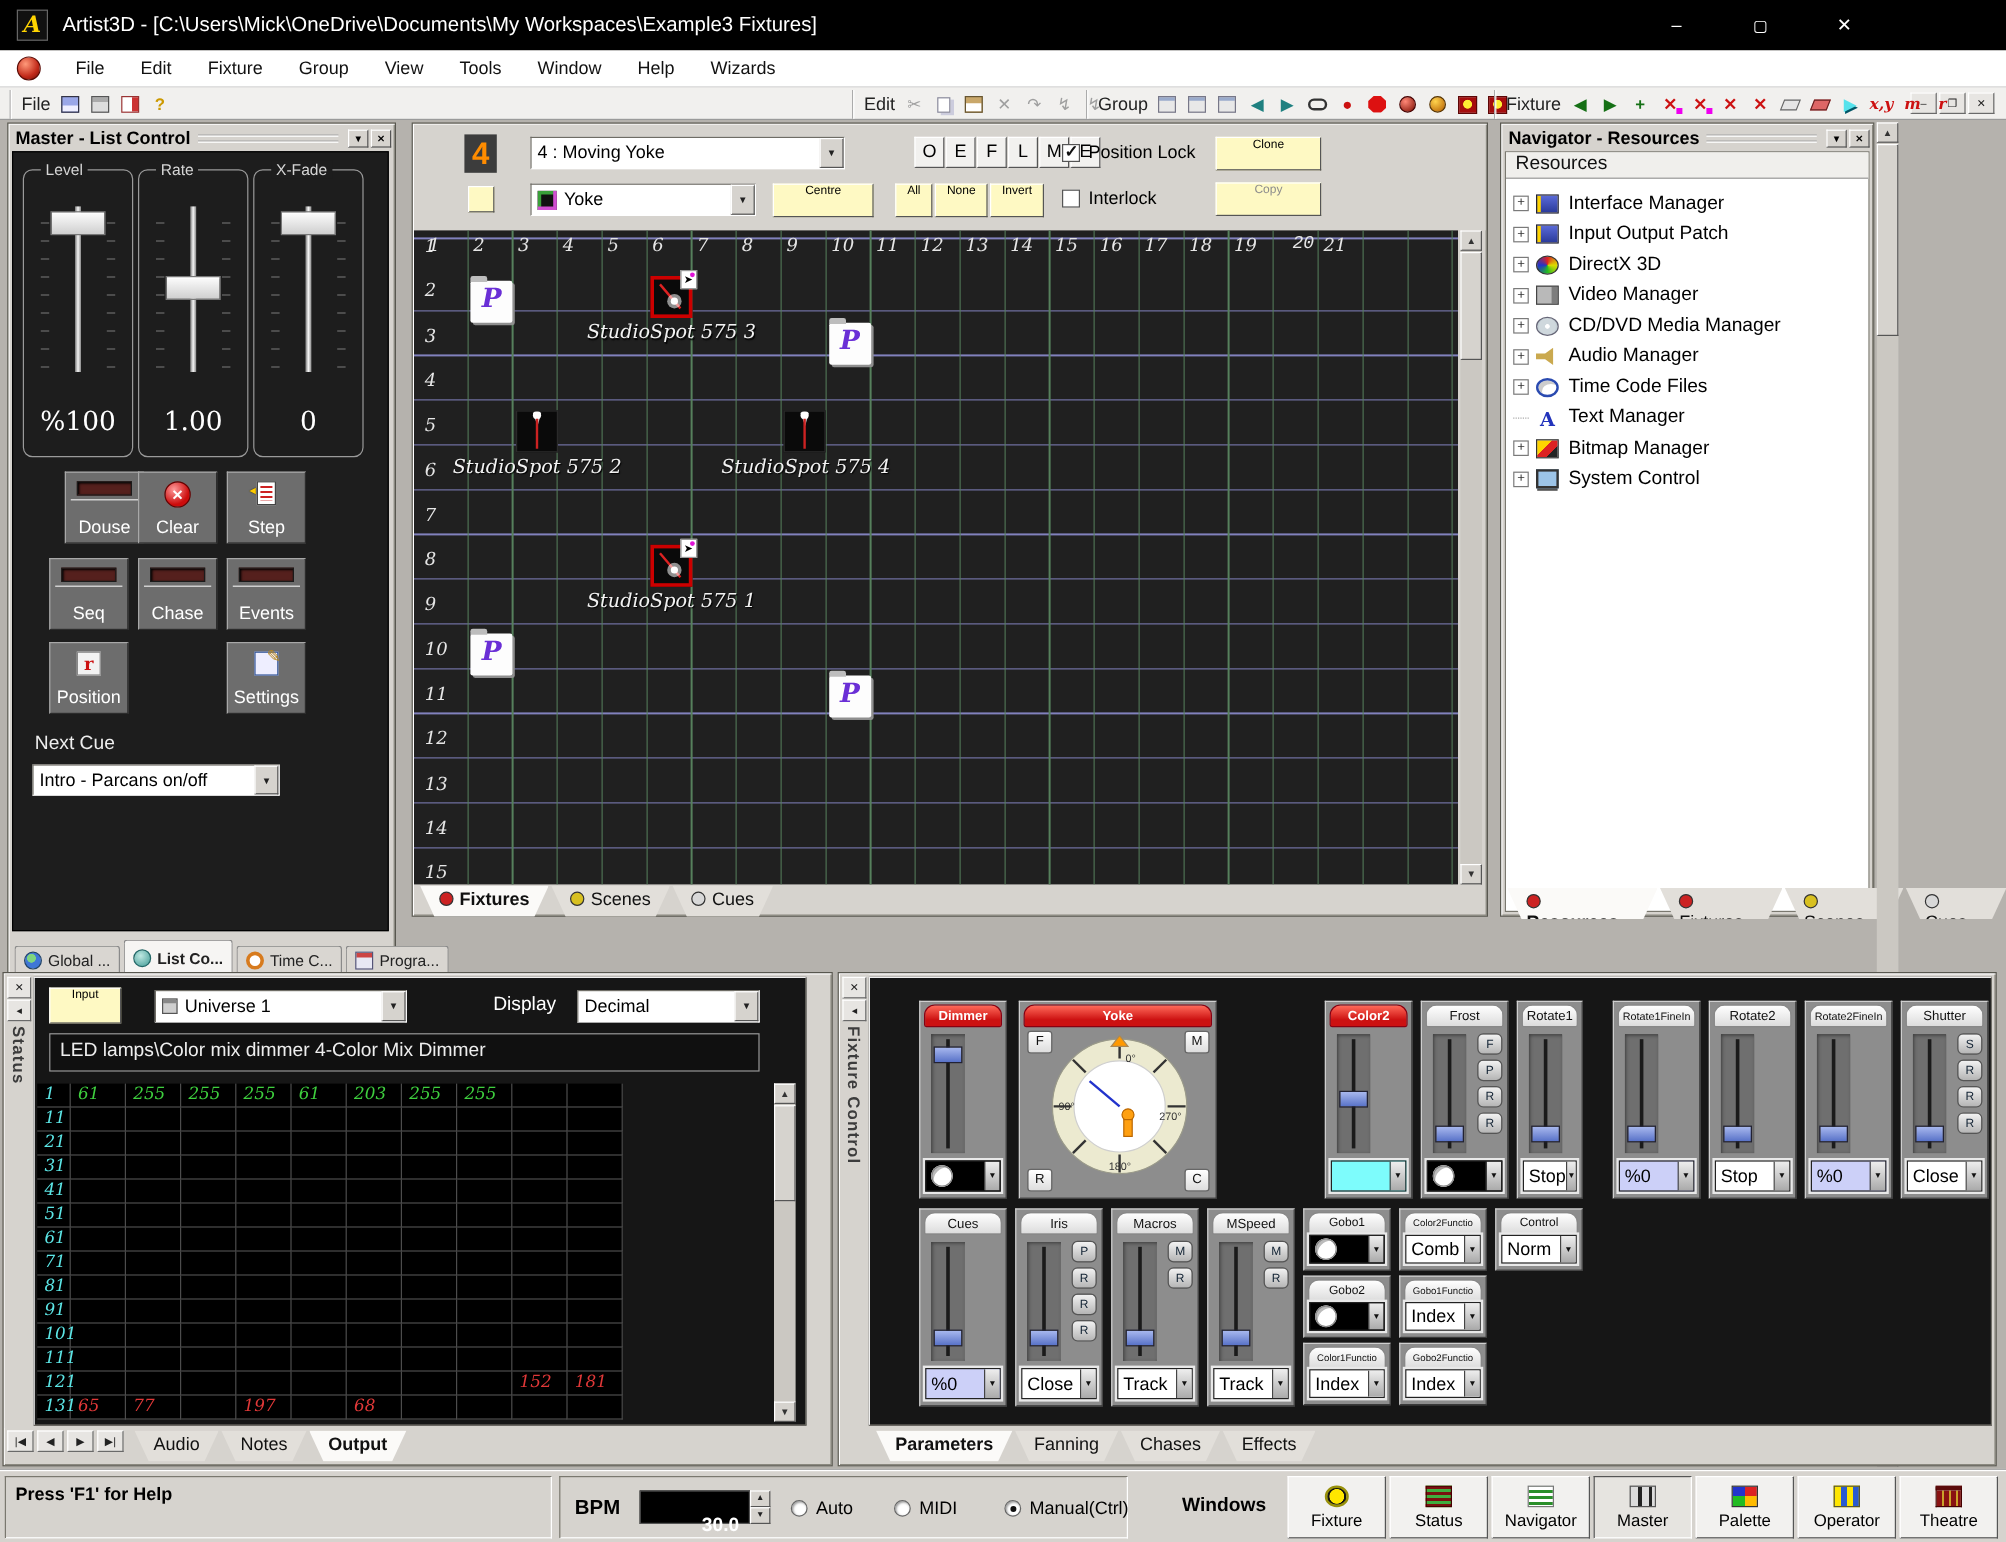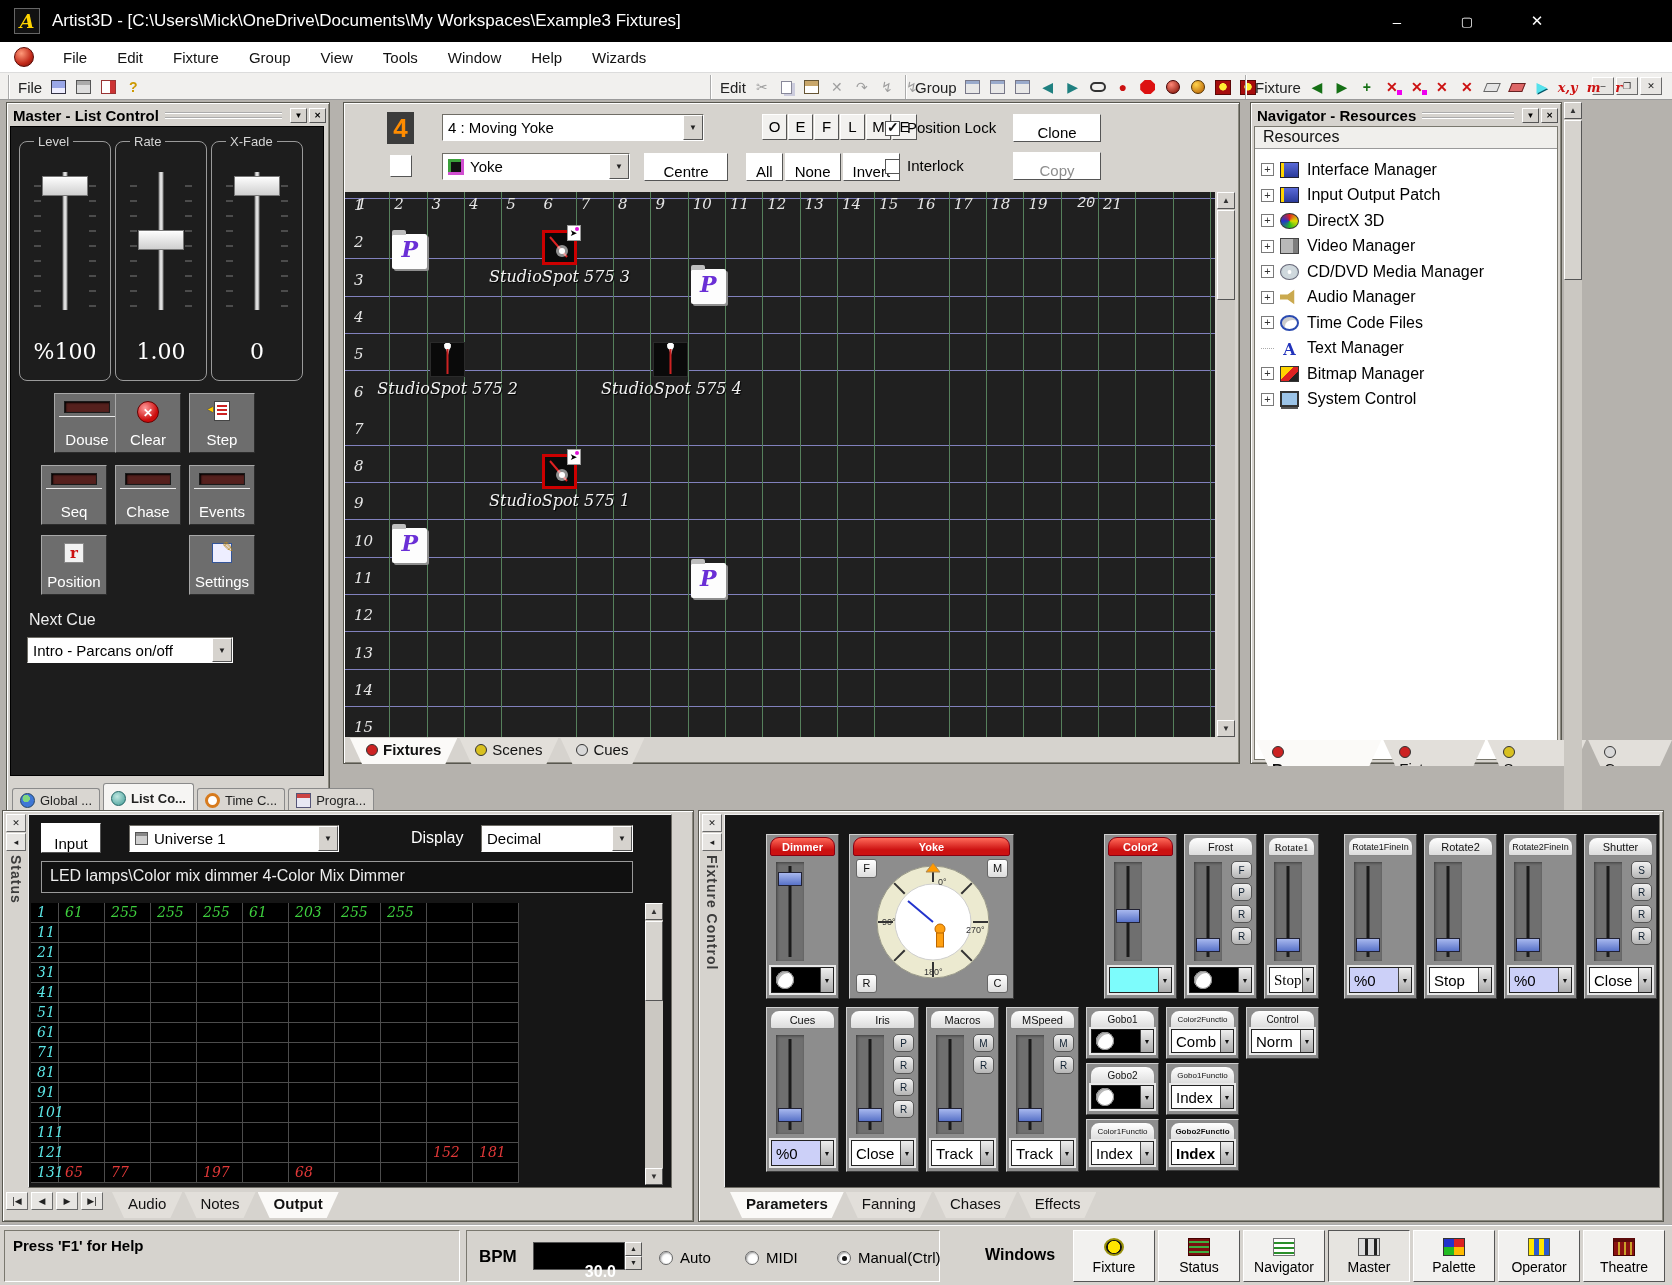--- a/index.html
+++ b/index.html
@@ -68,21 +68,21 @@
 .mtab.active{height:29px;background:#f6f5f3;font-weight:bold}
 .ti{width:15px;height:15px;border-radius:50%;display:inline-block}
 .i-globe{background:radial-gradient(circle at 40% 35%,#7fd67f 0 30%,#3f77d6 34%);border:1px solid #246}
 .i-qball{background:radial-gradient(circle at 40% 35%,#bfe8e2,#3f9a94);border:1px solid #266}
 .i-clock2{background:#fff;border:3px solid #d77b1e}
 .i-prog{border-radius:0;background:#e8e8f4;border:1px solid #557;box-shadow:inset 0 4px 0 #c44}
 
 #ctl-strip{left:345px;top:104px;width:893px;height:88px;background:#d6d3ce}
 .numbadge{position:absolute;left:42px;top:8px;width:27px;height:32px;background:#3c3c3c;color:#ff8c00;font:bold 26px "Liberation Sans",sans-serif;text-align:center;line-height:32px}
 .letterbtn{width:25px;height:26px;background:#f2f1ef;border:1px solid;border-color:#fff #555 #555 #fff;font-size:15px;text-align:center;line-height:24px;color:#000}
-.pushbtn{background:#ffffff;border:1px solid;border-color:#fff #555 #555 #fff;font-size:15px;color:#000;display:flex;align-items:flex-end;justify-content:center}
+.pushbtn{background:#fef9c3;border:1px solid;border-color:#fff #555 #555 #fff;font-size:10px;color:#000;display:flex;align-items:flex-start;justify-content:center}
 .cb{width:15px;height:15px;background:#fff;border:1px solid #555;display:inline-block;position:relative;vertical-align:-3px;margin-right:7px}
 .cb.checked::after{content:"✓";position:absolute;left:1px;top:-3px;font-size:14px;font-weight:bold;color:#111}
 #fixgrid{left:345px;top:192px;width:870px;height:545px;background:#202020;overflow:hidden;
  background-image:repeating-linear-gradient(to right,transparent 0 36.3px,#56805c 36.3px 37.3px),repeating-linear-gradient(to bottom,transparent 0 36.3px,#8181bd 36.3px 37.3px);
  background-position:8px 0,0 30px}
 .gcol,.grow{position:absolute;color:#e6e6e6;font:italic 15px "DejaVu Serif",serif}
 .fx{position:absolute;width:35px;height:35px}
 .fxlabel{position:absolute;width:220px;text-align:center;color:#f2f2f2;font:italic 16px "DejaVu Serif",serif;text-shadow:1px 1px 1px #000}
 .folder{background:#fdfdfd;border-radius:2px;box-shadow:2px 2px 0 #8f8f8f;position:relative}
 .folder::before{content:"";position:absolute;left:0;top:-4px;width:14px;height:5px;background:#bdbdbd;border-radius:2px 2px 0 0}
@@ -873,21 +873,21 @@
         <div class="sbtn">F</div>
         <div class="sbtn">P</div>
         <div class="sbtn">R</div>
         <div class="sbtn">R</div>
       </div>
       <div class="fval blk">
         <span class="gobo"></span>
         <span class="varr">▼</span>
       </div>
     </div>
-    <div class="fader" style="left: 539px; top: 19px; width: 55px; height: 165px; font-family: Liberation Serif, serif;">
+    <div class="fader" style="left: 539px; top: 19px; width: 55px; height: 165px;">
       <div class="fhead white" style="font-size: 11px;">
         <span>Rotate1</span>
       </div>
       <div class="ftrack" style="height: 99px;">
         <div class="fhandle" style="top: 75.61px;"></div>
       </div>
       <div class="fval">
         <span>Stop</span>
         <span class="varr">▼</span>
       </div>
@@ -1055,21 +1055,21 @@
     </div>
     <div class="fader" style="left: 361px; top: 304px; width: 73px; height: 52px;">
       <div class="fhead white" style="font-size: 8px;">
         <span>Color1Functio</span>
       </div>
       <div class="fval" style="height: 24px;">
         <span>Index</span>
         <span class="varr">▼</span>
       </div>
     </div>
-    <div class="fader" style="left: 441px; top: 304px; width: 73px; height: 52px; font-weight: bold;">
+    <div class="fader" style="left: 441px; top: 304px; width: 73px; height: 52px;">
       <div class="fhead white" style="font-size: 8px;">
         <span>Gobo2Functio</span>
       </div>
       <div class="fval" style="height: 24px;">
         <span>Index</span>
         <span class="varr">▼</span>
       </div>
     </div>
   </div>
 <div class="btabs" id="fc-tabs" style="left:730px;top:1192px">

